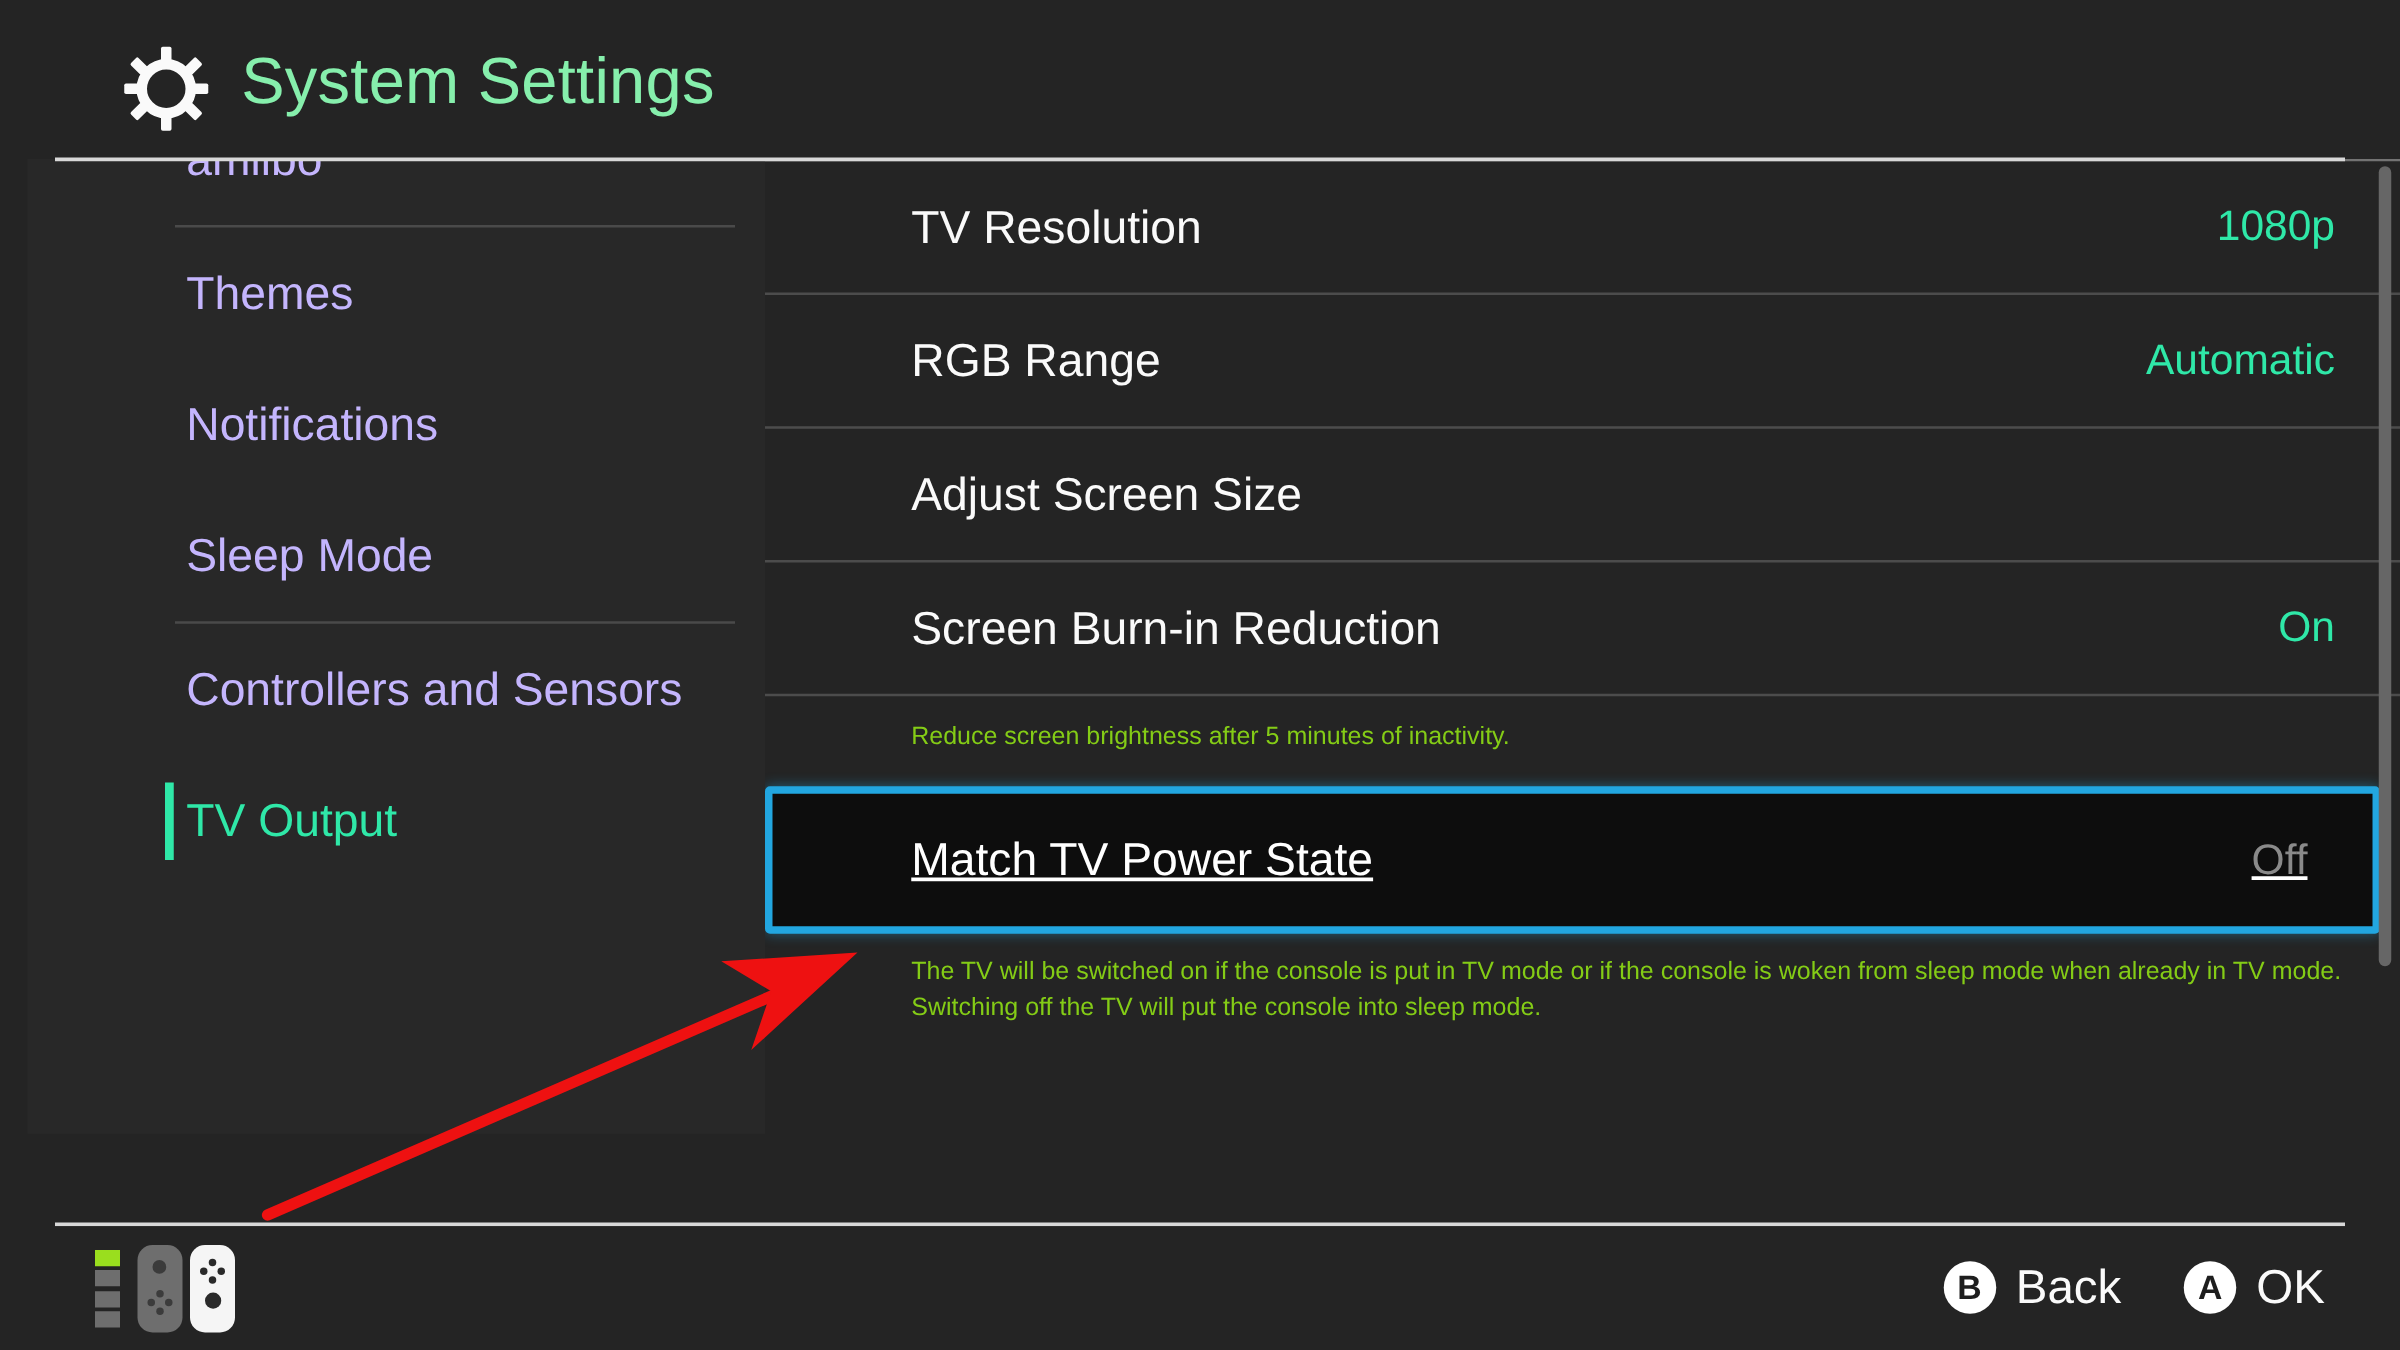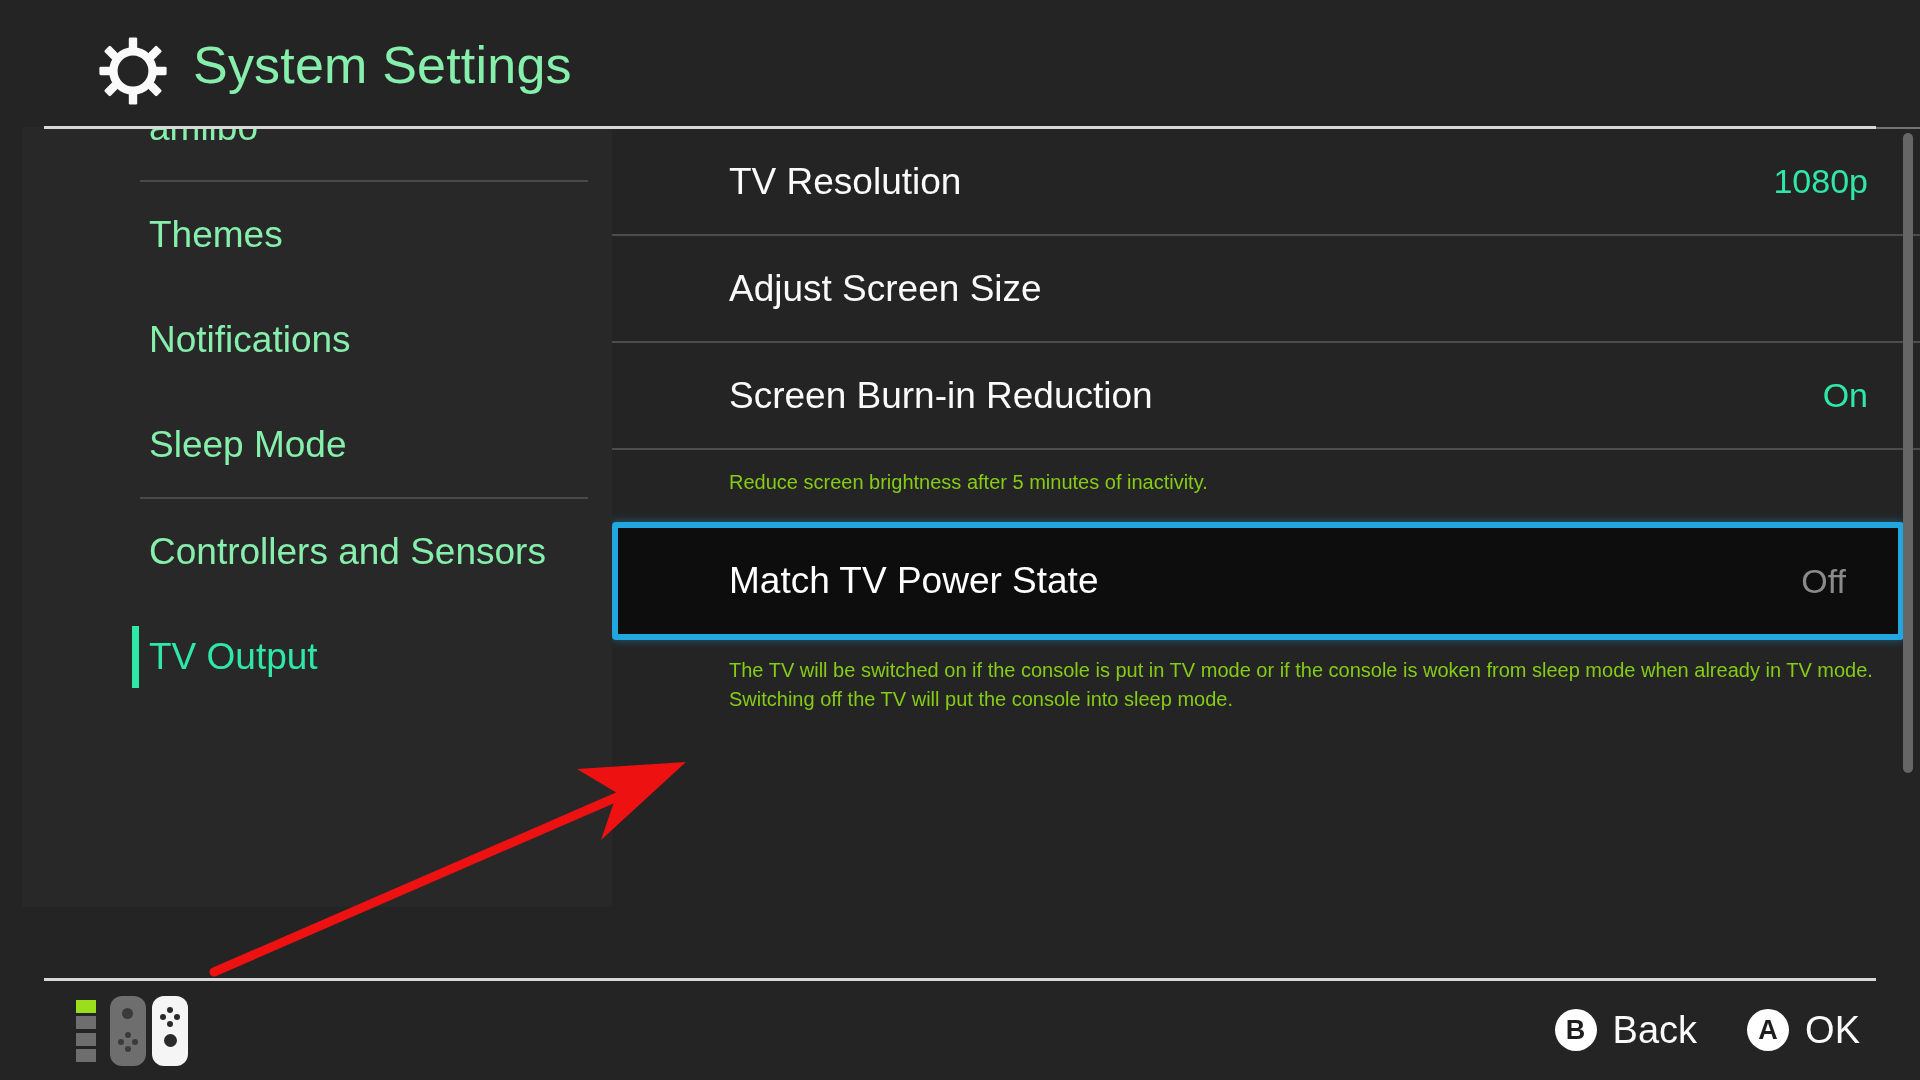--- a/index.html
+++ b/index.html
@@ -75,21 +75,21 @@
     top: -52px;
     width: 590px;
   }
   .side-item {
     position: relative;
     height: 105px;
     display: flex;
     align-items: center;
     padding-left: 127px;
     font-size: 37px;
-    color: #86efac;
+    color: #c4b5fd;
     white-space: nowrap;
   }
   .side-item.selected { color: #2fe8a8; }
   .side-item.selected .side-marker {
     position: absolute;
     left: 110px;
     top: 22px;
     width: 7px;
     height: 62px;
     background: #2fe8a8;
@@ -150,20 +150,21 @@
   
   .row.focused {
     border-top: none;
     background: #0d0d0d;
     border: 6px solid #22a6e0;
     border-radius: 4px;
     height: 118px;
     margin: 12px 16px 0 0;
     padding-left: 111px;
     box-shadow: 0 0 10px rgba(34,166,224,0.45);
+    text-decoration: underline;
   }
   .row.focused .row-label { color: #ffffff; }
 
   
   .vscroll-track {
     position: absolute;
     right: 7px;
     top: 130px;
     width: 10px;
     height: 838px;
@@ -312,20 +313,24 @@
   </div>
 
   <div class="panel">
     <div class="rows">
 
       <div class="row">
         <span class="row-label">TV Resolution</span>
         <span class="row-value">1080p</span>
       </div>
 
+      <div class="row">
+        <span class="row-label">RGB Range</span>
+        <span class="row-value">Automatic</span>
+      </div>
 
       <div class="row">
         <span class="row-label">Adjust Screen Size</span>
         <span class="row-value"></span>
       </div>
 
       <div class="row">
         <span class="row-label">Screen Burn-in Reduction</span>
         <span class="row-value">On</span>
       </div>

